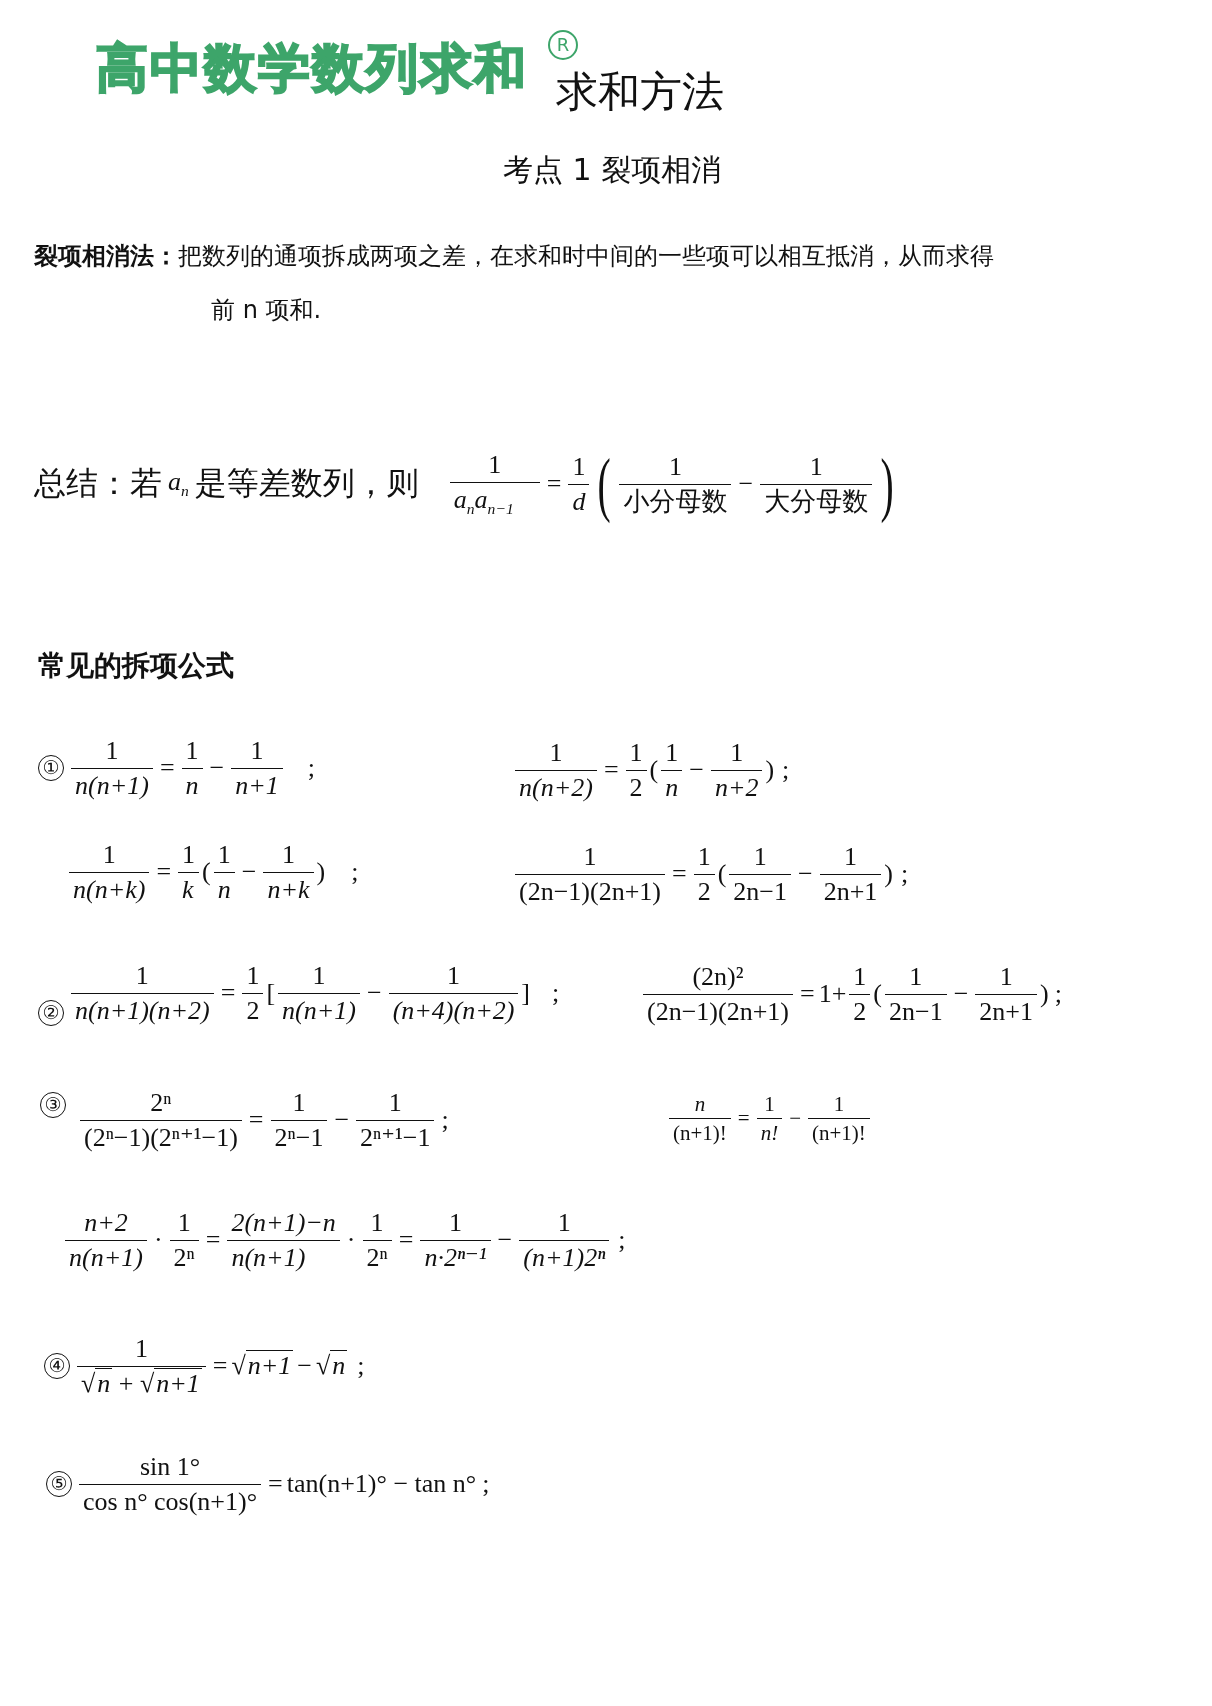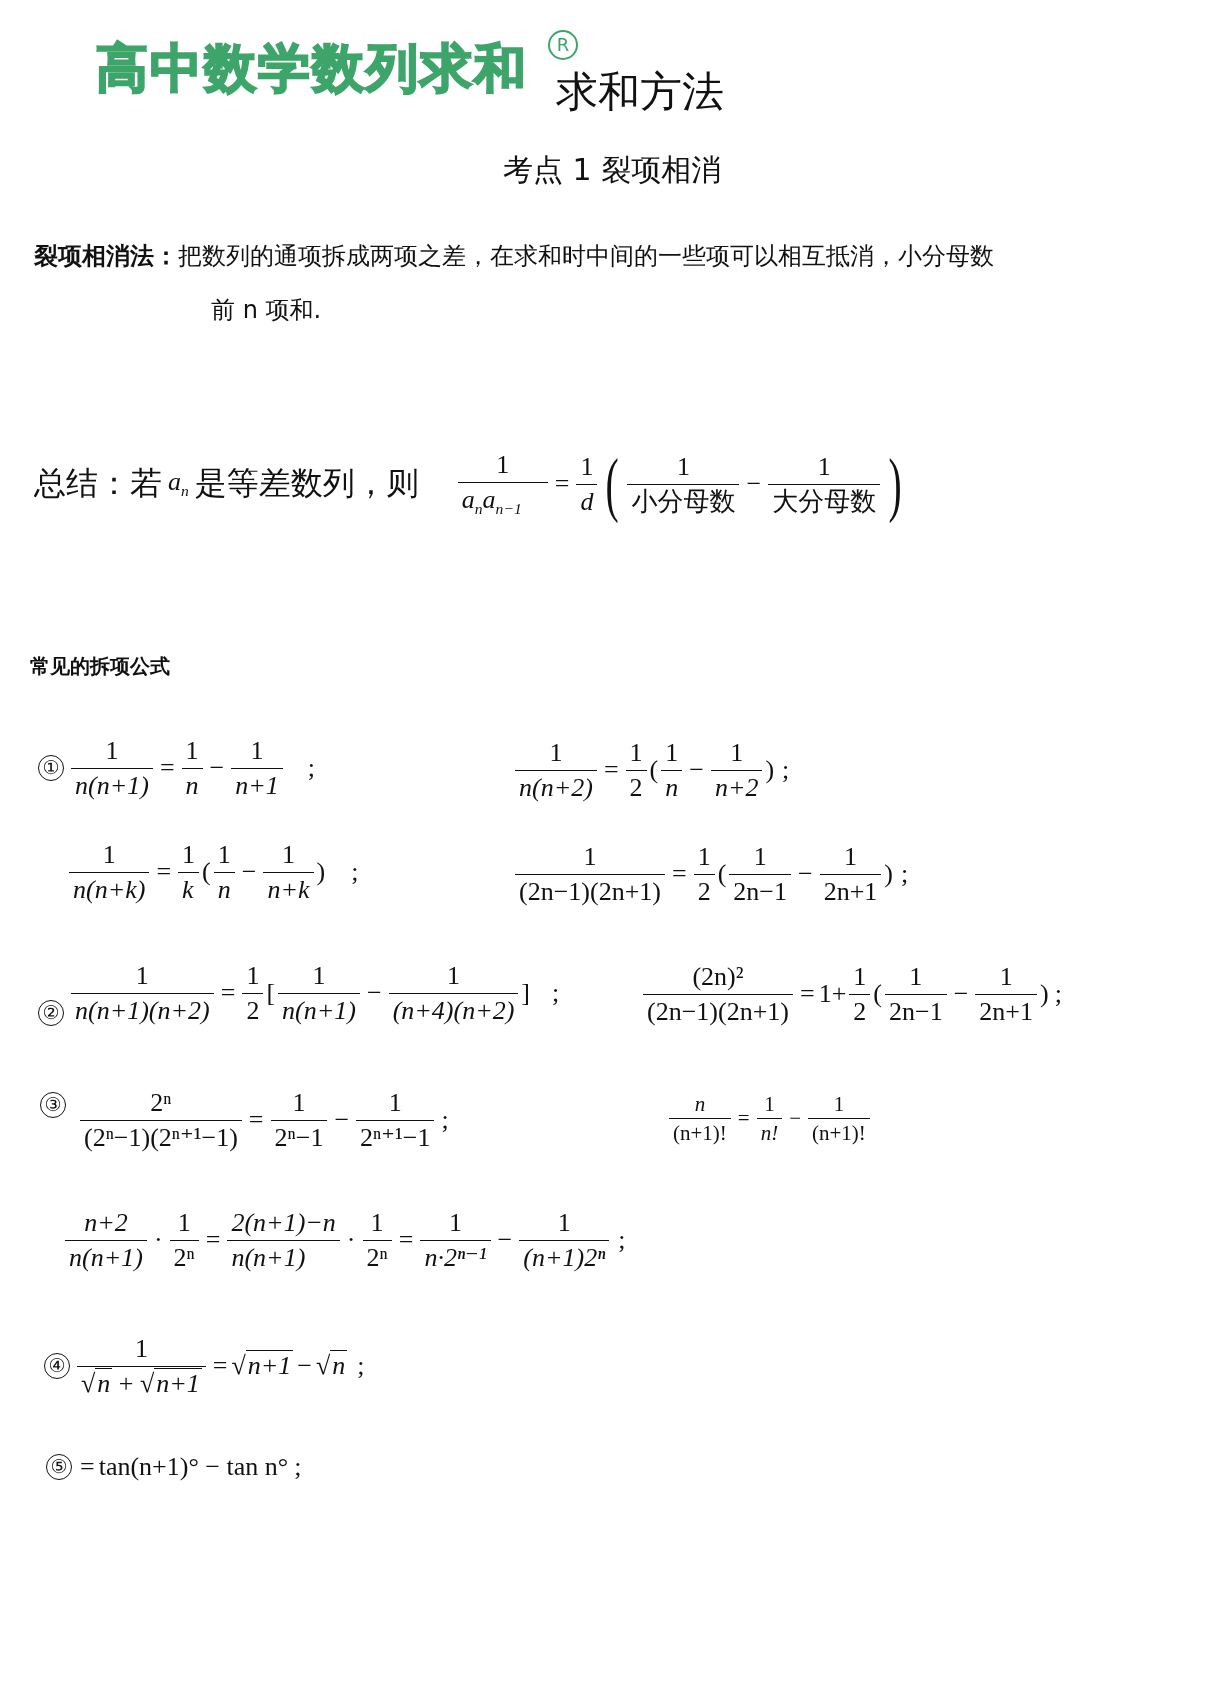--- a/index.html
+++ b/index.html
@@ -38,28 +38,28 @@
 </head>
 <body>
 
 <div class="abs brand" style="color:#3da56a;">高中数学数列求和</div>
 <div class="abs reg">R</div>
 <div class="abs chapter" style="left:556px;">求和方法</div>
 
 <div class="abs section cjk">考点 1  裂项相消</div>
 
 <div class="abs para1">
-  <span class="bold">裂项相消法：</span><span>把数列的通项拆成两项之差，在求和时中间的一些项可以相互抵消，小分母数</span>
+  <span class="bold">裂项相消法：</span><span>把数列的通项拆成两项之差，在求和时中间的一些项可以相互抵消，从而求得</span>
 </div>
 <div class="abs para2">前 n 项和.</div>
 
 <div class="abs math" style="left:34px; top:448px;">
   <span class="label-text" style="margin-right:6px;">总结：若</span>
   <span class="it"><span>a</span><span class="sub">n</span></span>
-  <span class="label-text" style="margin-left:6px; margin-right:36px;font-family:Liberation Serif, serif;">是等差数列，则</span>
+  <span class="label-text" style="margin-left:6px; margin-right:28px;font-family:Liberation Serif, serif;">是等差数列，则</span>
   <span class="frac" style="min-width:90px;">
     <span class="num">1</span>
     <span class="den it"><span>a</span><span class="sub">n</span><span>a</span><span class="sub">n−1</span></span>
   </span>
   <span class="op">=</span>
   <span class="frac">
     <span class="num">1</span>
     <span class="den it">d</span>
   </span>
   <span class="big-paren">(</span>
@@ -68,21 +68,21 @@
     <span class="den cjk">小分母数</span>
   </span>
   <span class="op">−</span>
   <span class="frac">
     <span class="num">1</span>
     <span class="den cjk">大分母数</span>
   </span>
   <span class="big-paren">)</span>
 </div>
 
-<div class="abs cjk bold" style="left:30px; top:648px; font-size:20px; line-height:36px;">常见的拆项公式</div>
+<div class="abs cjk bold" style="left:38px; top:648px; font-size:28px; line-height:36px;">常见的拆项公式</div>
 
 <div class="abs math" style="left:38px; top:736px;">
   <span class="circ">①</span>
   <span class="frac">
       <span class="num">1</span>
       <span class="den it">n(n+1)</span>
     </span>
   <span class="op">=</span>
   <span class="frac">
       <span class="num">1</span>
@@ -284,16 +284,20 @@
   </span>
   <span class="op">=</span>
   <span>√<span class="sqrt it">n+1</span></span>
   <span class="op">−</span>
   <span>√<span class="sqrt it">n</span></span>
   <span style="margin-left:10px;">;</span>
 </div>
 
 <div class="abs math" style="left:46px; top:1452px;">
   <span class="circ">⑤</span>
+  <span class="frac">
+      <span class="num">sin 1°</span>
+      <span class="den">cos n° cos(n+1)°</span>
+    </span>
   <span class="op">=</span>
   <span>tan(n+1)° − tan n°</span>
   <span style="margin-left:6px;">;</span>
 </div>
 
 </body></html>

